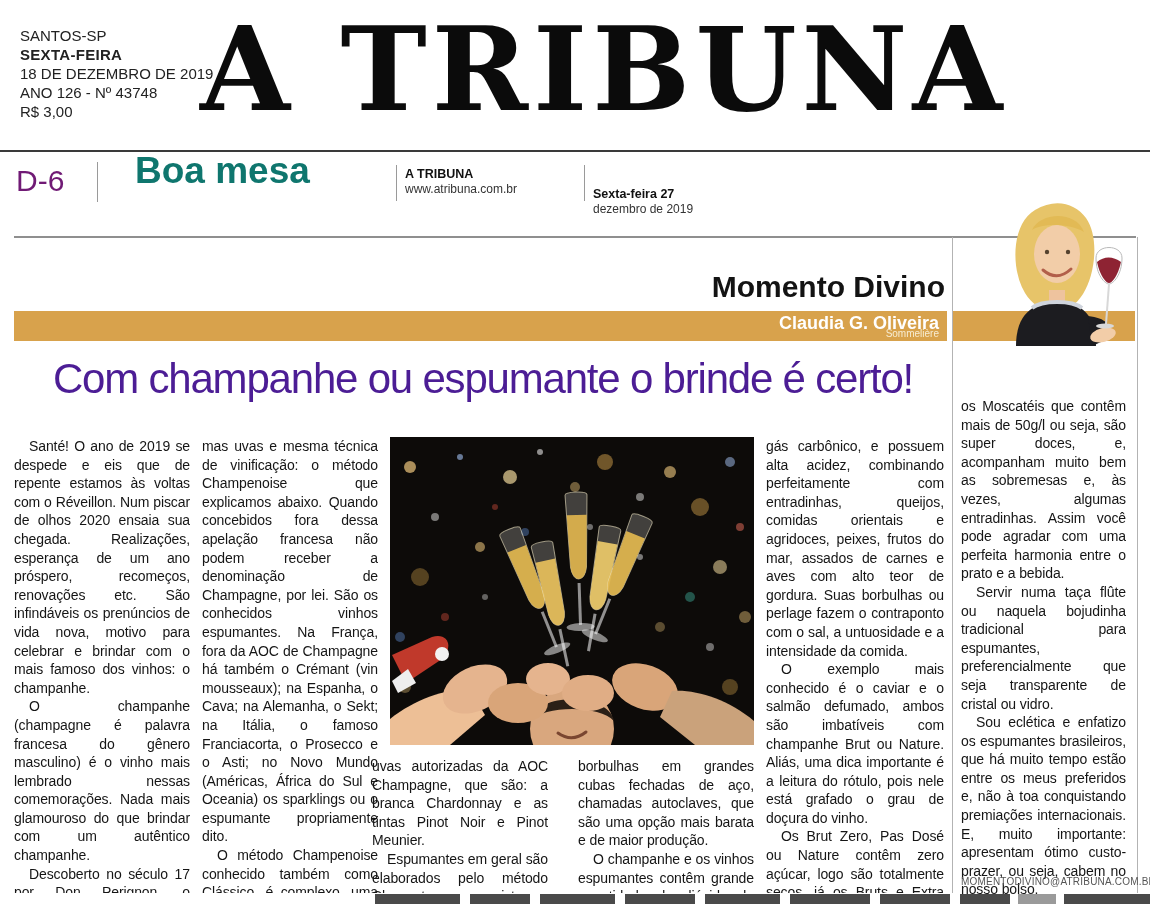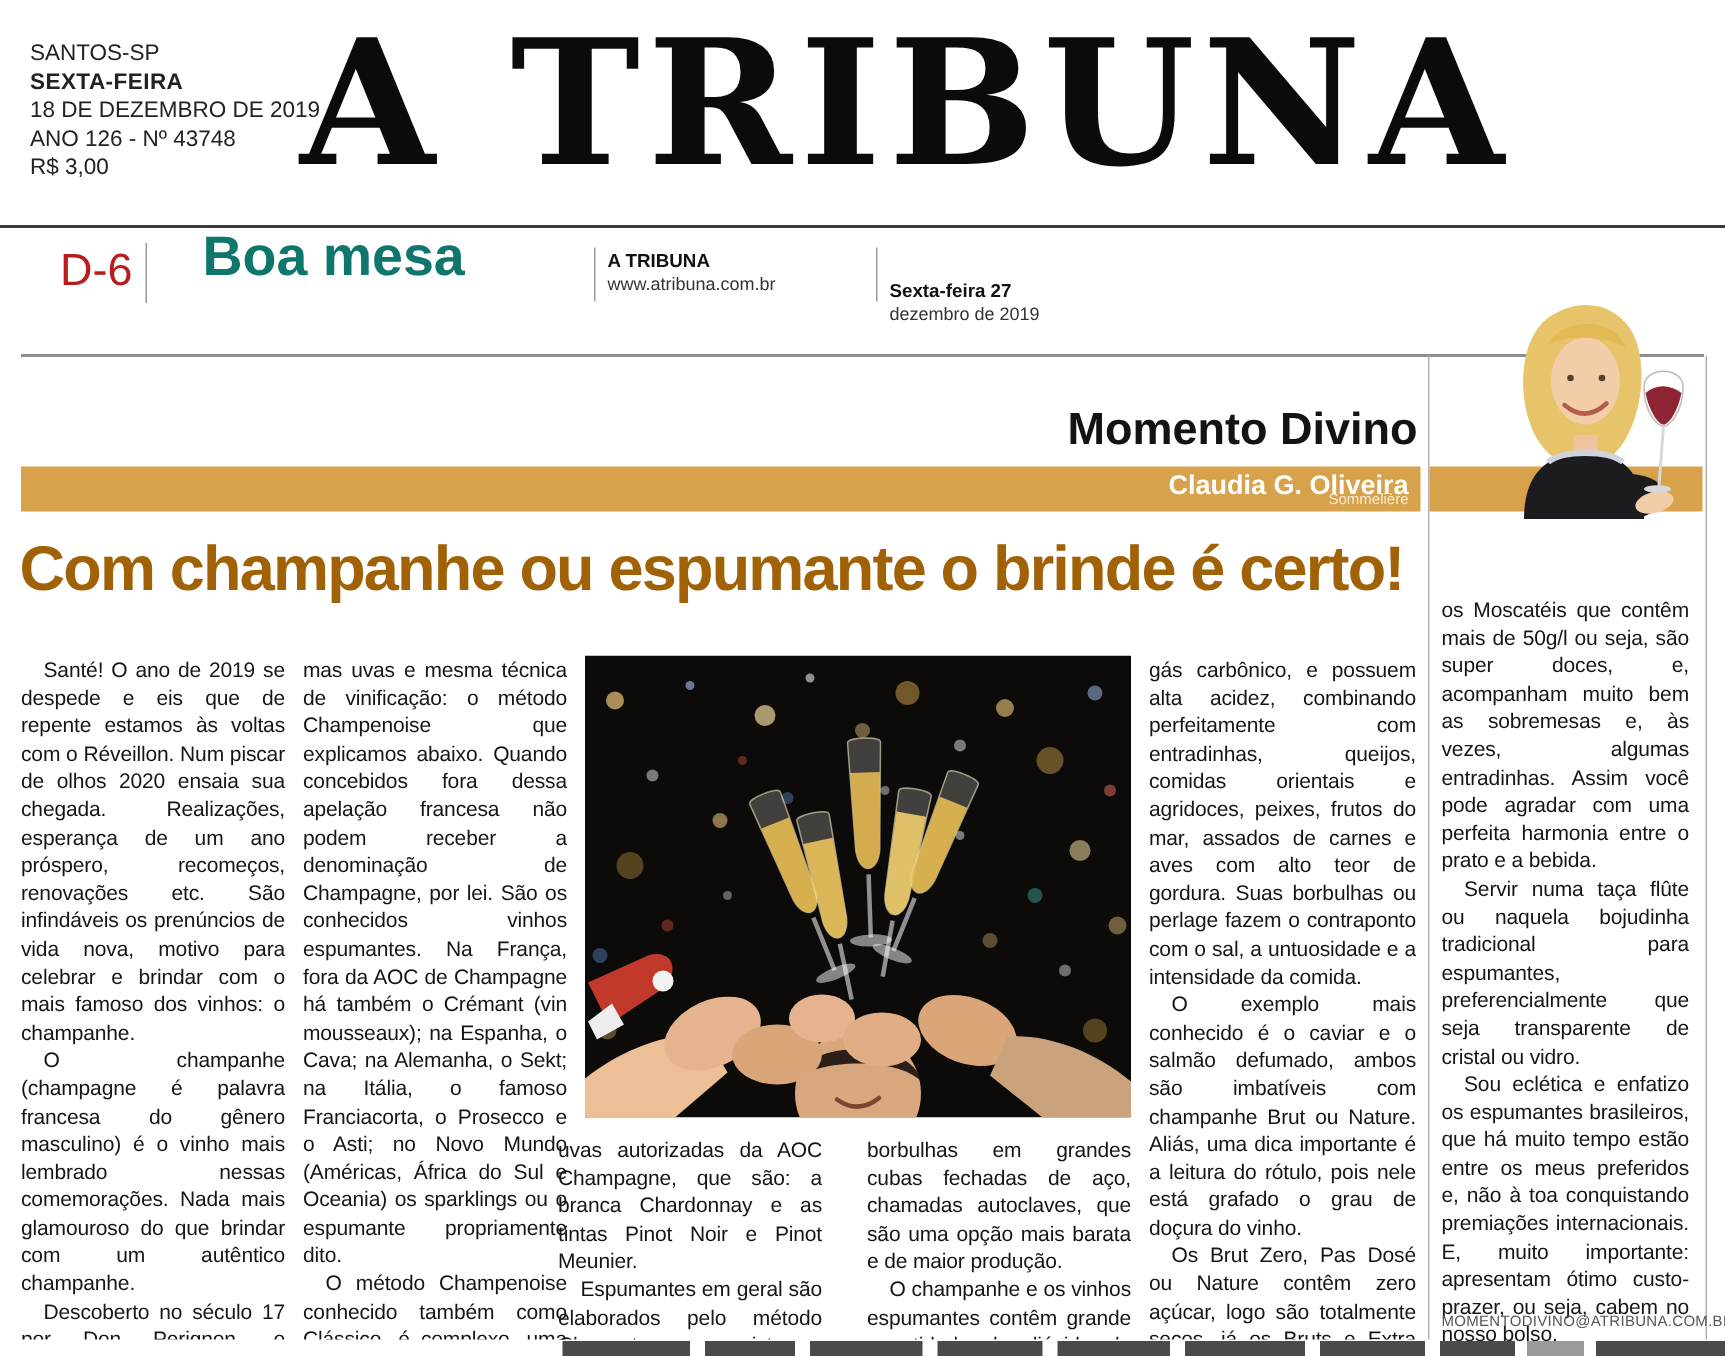--- a/index.html
+++ b/index.html
@@ -10,42 +10,42 @@
   .mast-info{position:absolute;left:20px;top:26px;font-size:15px;line-height:19px;color:#222;}
   .mast-info .b{font-weight:bold;letter-spacing:.3px;}
   .mast-title{position:absolute;left:200px;top:6px;font-family:"DejaVu Serif",serif;
               font-weight:900;font-size:116px;line-height:1.1;letter-spacing:5px;color:#0b0b0b;
               white-space:nowrap;}
 
   .rule-top{position:absolute;left:0;top:150px;width:1150px;height:2px;background:#3a3a3a;}
   .rule-mid{position:absolute;left:14px;top:236px;width:1122px;height:2px;background:#8f8f8f;}
 
   
-  .pageno{position:absolute;left:16px;top:164px;font-size:30px;color:#b91c1c;margin-left:24px;}
+  .pageno{position:absolute;left:16px;top:164px;font-size:30px;color:#701a75;}
   .vdiv{position:absolute;width:1px;background:#9a9a9a;}
   .section-name{position:absolute;left:112px;top:150px;font-size:37px;font-weight:bold;color:#0f766e;margin-left:23px;}
   .strip-small{position:absolute;font-size:12px;line-height:15px;color:#333;}
   .strip-small .b{font-weight:bold;color:#111;font-size:12.5px;}
 
   
   .col-title{position:absolute;left:545px;top:270px;width:400px;text-align:right;
              font-size:30px;font-weight:bold;color:#131313;}
   .gold-bar{position:absolute;top:311px;height:30px;background:#d8a24c;}
   .gold-bar.main{left:14px;width:933px;}
   .gold-bar.side{left:953px;width:182px;}
   .bar-author{position:absolute;right:8px;top:2px;font-size:18px;font-weight:bold;color:#ffffff;}
   .bar-role{position:absolute;right:8px;top:17px;font-size:10px;color:#f7ecd2;}
 
   
   .feature-box{position:absolute;left:952px;top:237px;width:184px;height:656px;
                border-left:1px solid #b3b3b3;border-right:1px solid #b3b3b3;}
 
   
-  .headline{position:absolute;left:13px;top:355px;width:940px;font-size:42px;font-weight:bold;
-            letter-spacing:-1.2px;color:#a16207;white-space:nowrap;}
+  .headline{position:absolute;left:13px;top:355px;width:940px;font-size:42px;font-weight:normal;
+            letter-spacing:-1.2px;color:#4c1d95;white-space:nowrap;text-align:center;}
 
   
   .col{position:absolute;font-size:14px;line-height:18.6px;letter-spacing:-.1px;
        text-align:justify;color:#151515;overflow:hidden;}
   .col p{margin:0;text-indent:15px;}
   .col p.cont{text-indent:0;}
   .c1{left:14px;top:437px;width:176px;height:456px;}
   .c2{left:202px;top:437px;width:176px;height:456px;}
   .c3{left:372px;top:757px;width:176px;height:136px;}
   .c4{left:578px;top:757px;width:176px;height:136px;}

